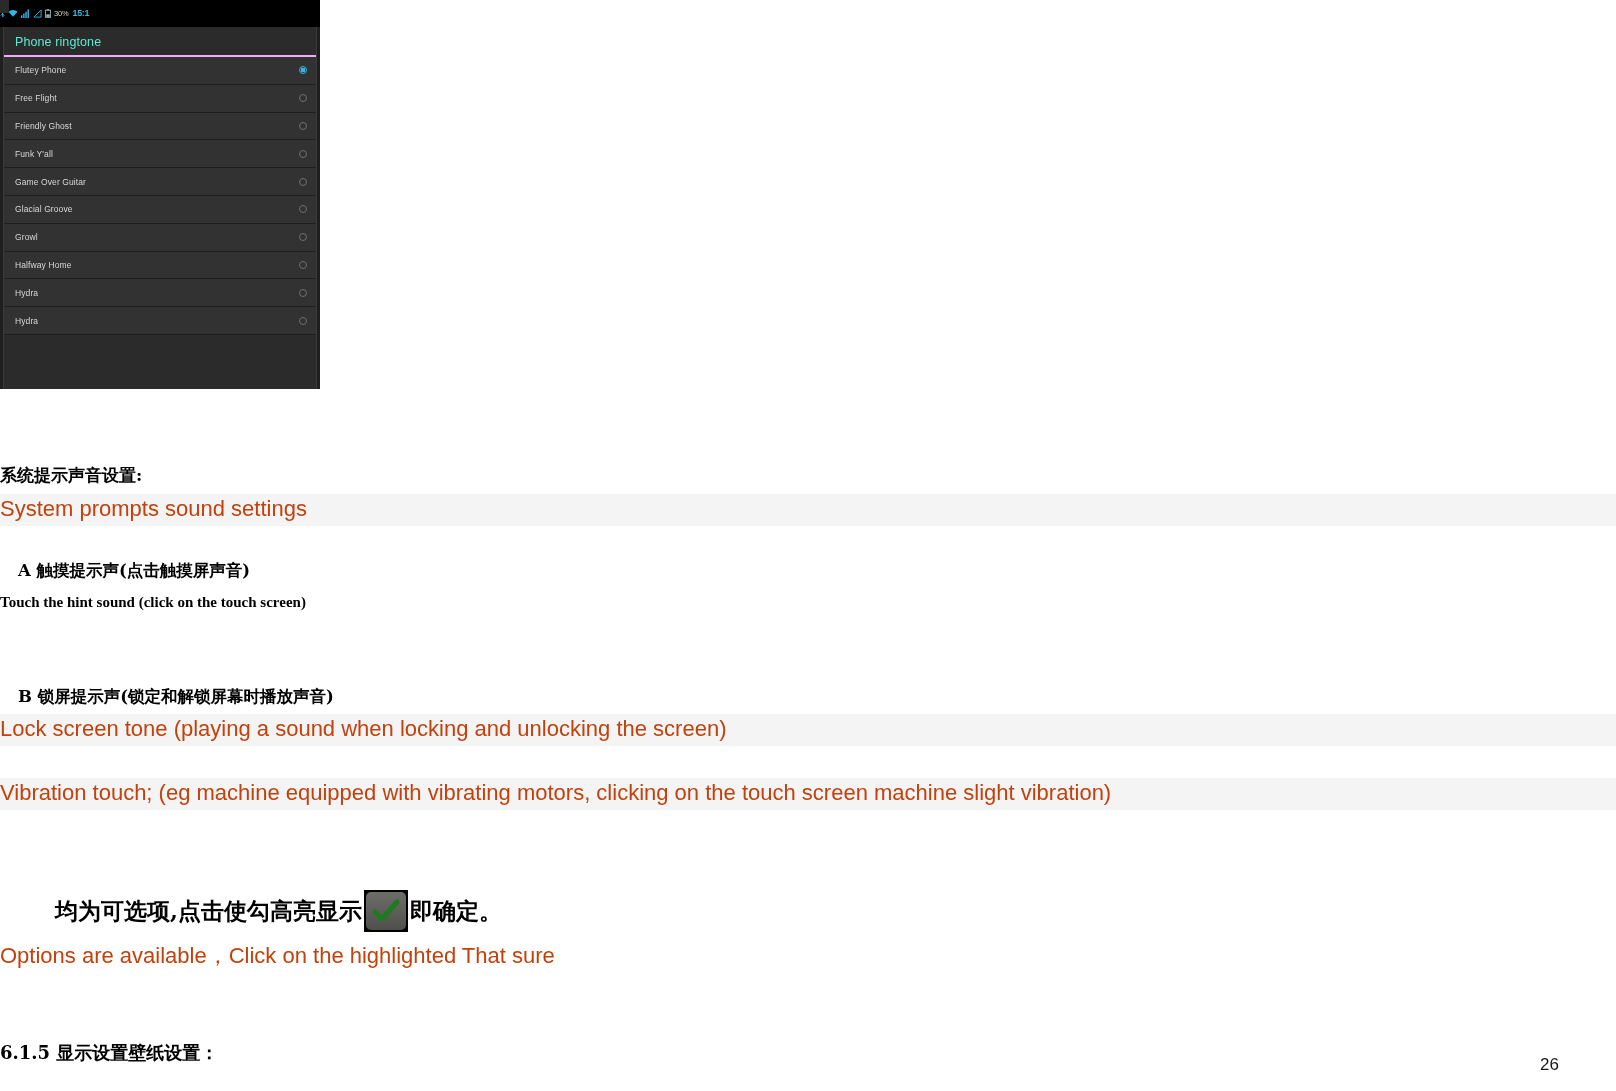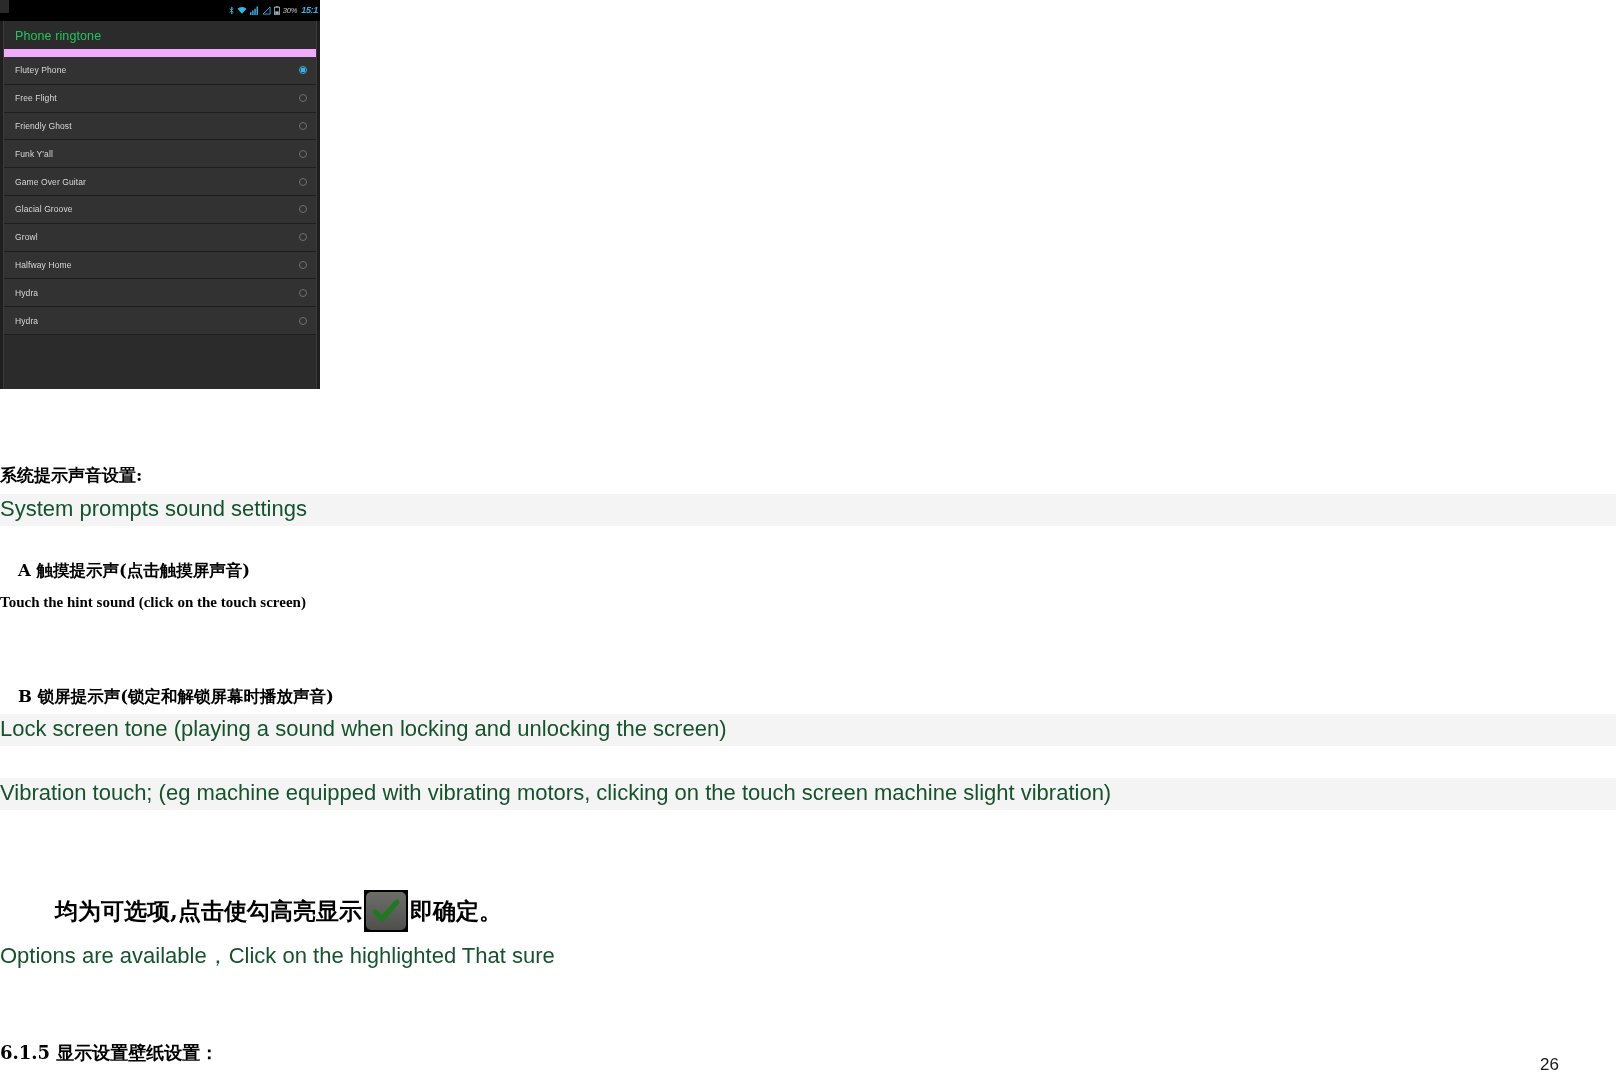--- a/index.html
+++ b/index.html
@@ -20,28 +20,27 @@
     position: absolute;
     left: 0;
     top: 0;
     width: 320px;
     height: 389px;
     background: #1c1c1c;
     overflow: hidden;
   }
   .status-bar {
     position: relative;
-    height: 21px;
+    height: 27px;
     background: #000000;
     display: flex;
     align-items: center;
-    justify-content: flex-end;
+    justify-content: flex-start;
     padding-right: 2px;
     box-sizing: border-box;
-    font-style: italic;
   }
   .status-bar .left-notch {
     position: absolute;
     left: 0;
     top: 0;
     width: 9px;
     height: 13px;
     background: #2a2a2a;
   }
   .status-icons {
@@ -80,24 +79,24 @@
   .dialog {
     background: #2b2b2b;
     height: 100%;
     box-sizing: border-box;
     border: 1px solid #3a3a3a;
     border-top: none;
     display: flex;
     flex-direction: column;
   }
   .dialog-title {
-    color: #22c55e;
+    color: #5eead4;
     font-size: 12.5px;
     padding: 8px 11px 6px 11px;
-    border-bottom: 8px solid #f0abfc;
+    border-bottom: 2px solid #f0abfc;
     letter-spacing: 0.1px;
   }
   .ringtone-list {
     flex: 1;
     overflow: hidden;
   }
   .ringtone-row {
     height: 27.8px;
     display: flex;
     align-items: center;
@@ -141,21 +140,21 @@
     font-weight: bold;
     color: #000;
   }
   .en-serif-bold {
     font-family: "Liberation Serif", "DejaVu Serif", serif;
     font-weight: bold;
     color: #000;
   }
   .en-sans {
     font-family: "Liberation Sans", sans-serif;
-    color: #14532d;
+    color: #c2410c;
   }
 
   .line { white-space: nowrap; }
 
   #heading-cn   { position: absolute; left: 0;   top: 464px; font-size: 17px; }
   #heading-en   { position: absolute; left: 0;   top: 494px; font-size: 22px; padding: 2px 0 4px 0; }
 
   #item-a-cn    { position: absolute; left: 18px; top: 560px; font-size: 16.5px; }
   #item-a-en    { position: absolute; left: 0;   top: 594px; font-size: 15px; }
 

